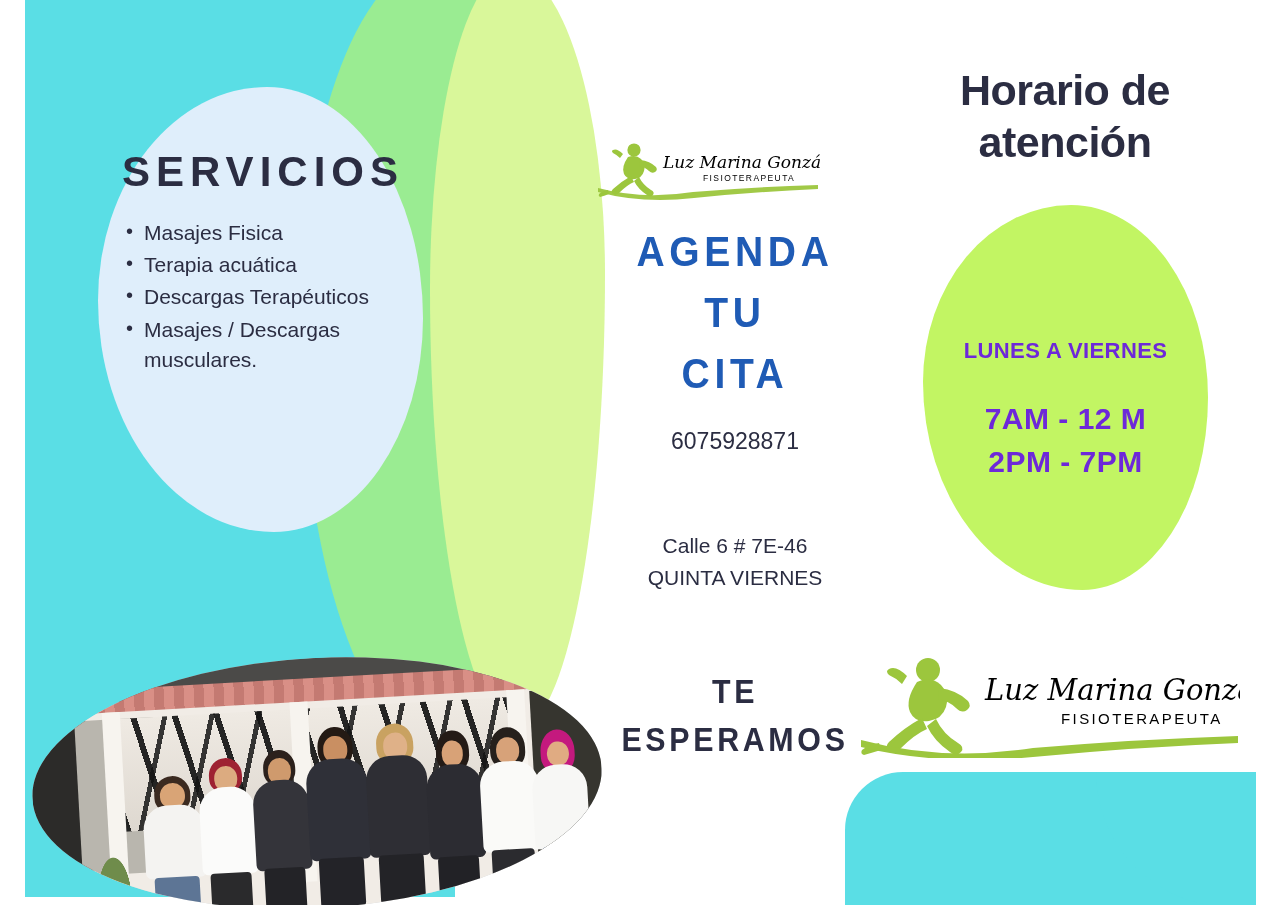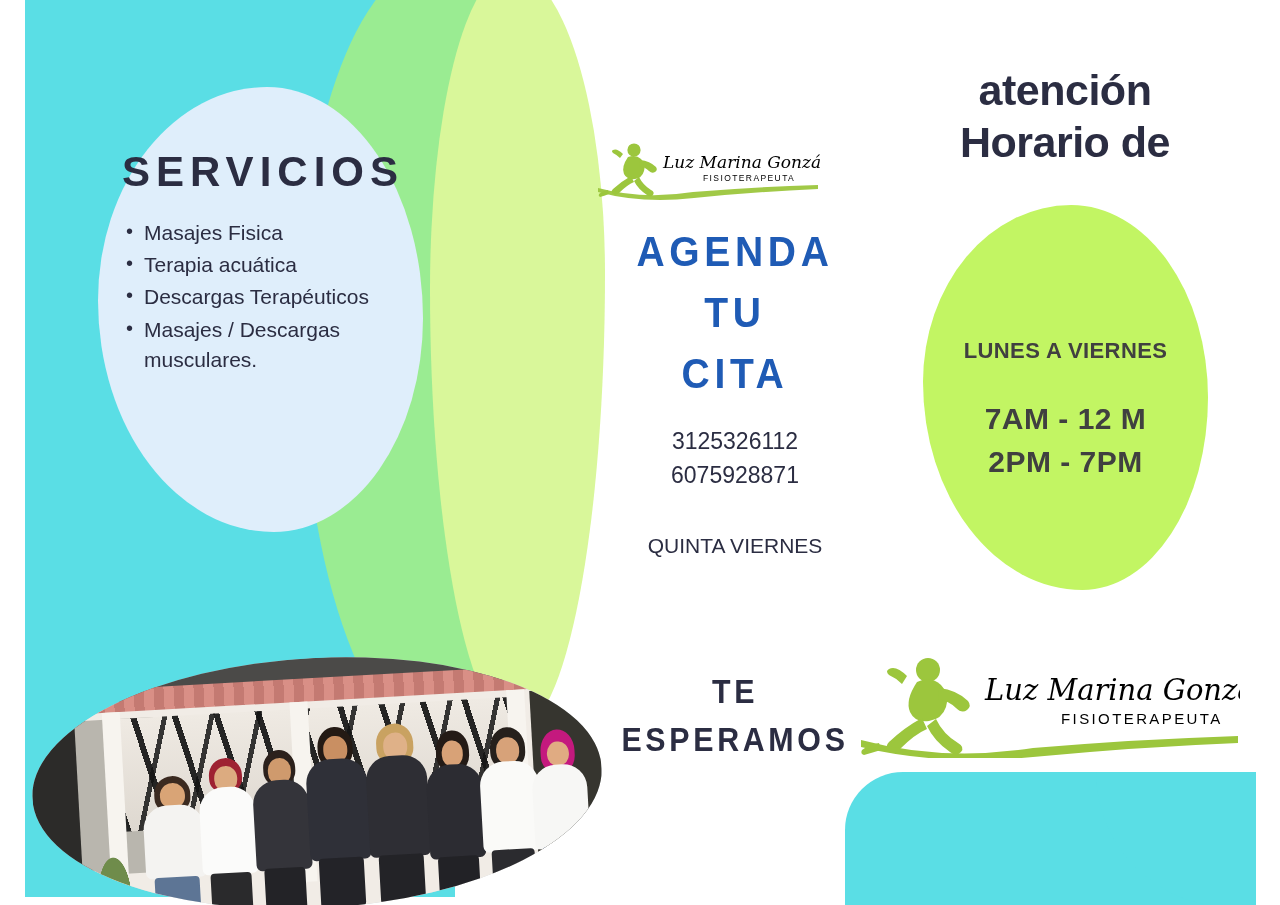--- a/index.html
+++ b/index.html
@@ -193,21 +193,21 @@
     line-height: 1.22;
     color: #2b2d42;
     letter-spacing: -0.5px;
   }
   .schedule-text {
     position: absolute;
     left: 923px;
     top: 338px;
     width: 285px;
     text-align: center;
-    color: #404040;
+    color: #6d28d9;
   }
   .schedule-days {
     font-size: 22px;
     font-weight: 700;
     letter-spacing: 0.4px;
     margin-bottom: 34px;
   }
   .schedule-hours {
     font-size: 30px;
     font-weight: 700;
@@ -317,36 +317,36 @@
       <text class="logo-sub" x="108" y="43" font-size="8.5" letter-spacing="1.4">FISIOTERAPEUTA</text>
     </svg>
   </div>
 
   <div class="agenda-title">
     <div>AGENDA TU</div>
     <div>CITA</div>
   </div>
 
   <div class="phones">
-    <div>3125326112</div>
     <div>6075928871</div>
   </div>
 
   <div class="address">
+    <div>Calle  6 # 7E-46</div>
     <div>QUINTA VIERNES</div>
   </div>
 
   <div class="te-esperamos">
     <div>TE</div>
     <div>ESPERAMOS</div>
   </div>
 
   <div class="horario-title">
+    <div>Horario de</div>
     <div>atención</div>
-    <div>Horario de</div>
   </div>
 
   <div class="schedule-text">
     <div class="schedule-days">LUNES A VIERNES</div>
     <div class="schedule-hours">
       <div>7AM   -  12 M</div>
       <div>2PM  -   7PM</div>
     </div>
   </div>
 

